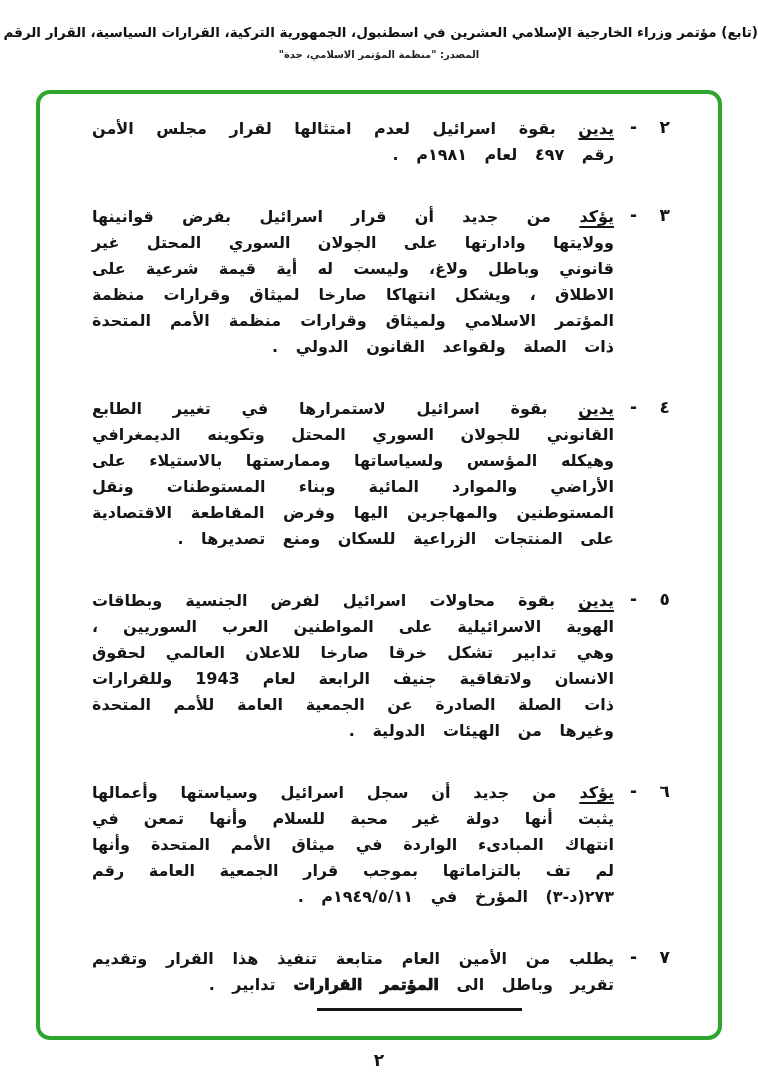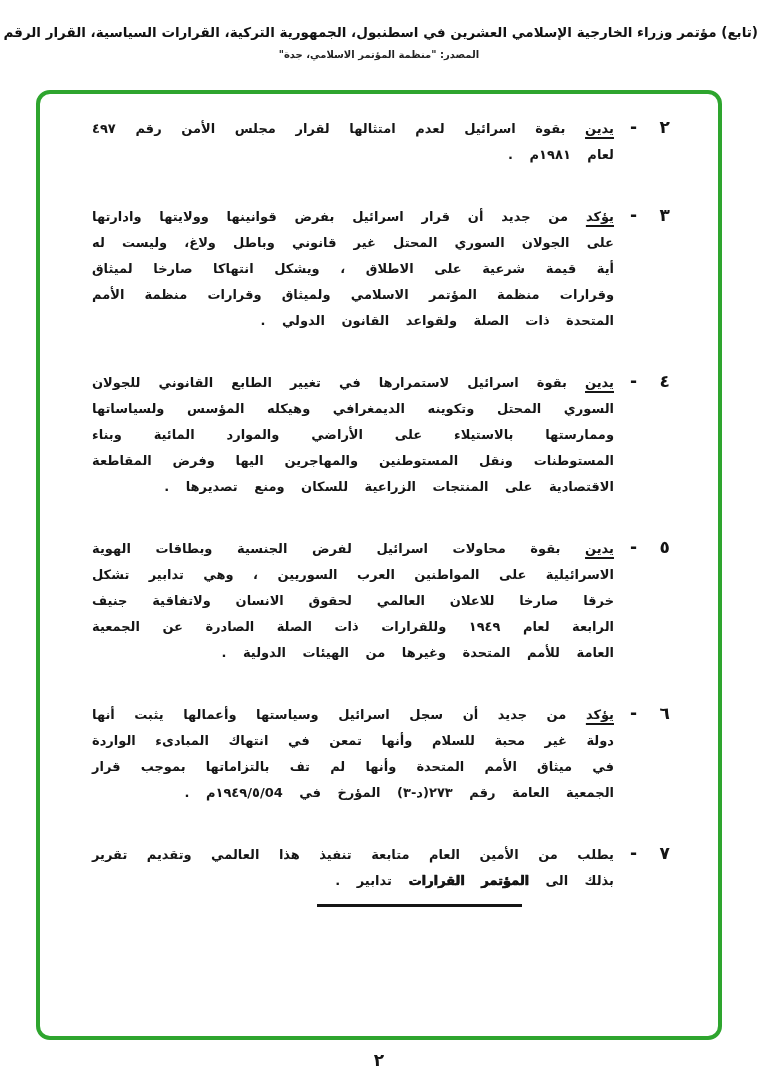--- a/index.html
+++ b/index.html
@@ -56,21 +56,21 @@
     display: flex;
     justify-content: space-between;
     font-size: 17px;
     font-weight: bold;
     margin-left: 16px;
     padding-top: 1px;
     color: #141414;
   }
   .item-text {
     flex: 1;
-    font-size: 13px;
+    font-size: 16px;
     font-weight: bold;
     line-height: 26px;
     text-align: justify;
     word-spacing: 12px;
     color: #161616;
   }
   .item-text .u {
     text-decoration: underline;
     text-underline-offset: 4px;
     text-decoration-thickness: 1.5px;
@@ -130,35 +130,35 @@
             <span>٤</span>
             <span>-</span>
           </div>
           <p class="item-text"><span class="u">يدين</span><span> بقوة اسرائيل لاستمرارها في تغيير الطابع القانوني للجولان السوري المحتل وتكوينه الديمغرافي وهيكله المؤسس ولسياساتها وممارستها بالاستيلاء على الأراضي والموارد المائية وبناء المستوطنات ونقل المستوطنين والمهاجرين اليها وفرض المقاطعة الاقتصادية على المنتجات الزراعية للسكان ومنع تصديرها .</span></p>
         </div>
         <div class="item">
           <div class="item-number">
             <span>٥</span>
             <span>-</span>
           </div>
-          <p class="item-text"><span class="u">يدين</span><span> بقوة محاولات اسرائيل لفرض الجنسية وبطاقات الهوية الاسرائيلية على المواطنين العرب السوريين ، وهي تدابير تشكل خرقا صارخا للاعلان العالمي لحقوق الانسان ولاتفاقية جنيف الرابعة لعام ١٩٤٩ وللقرارات ذات الصلة الصادرة عن الجمعية العامة للأمم المتحدة وغيرها من الهيئات الدولية .</span></p>
+          <p class="item-text"><span class="u">يدين</span><span> بقوة محاولات اسرائيل لفرض الجنسية وبطاقات الهوية الاسرائيلية على المواطنين العرب السوريين ، وهي تدابير تشكل خرقا صارخا للاعلان العالمي لحقوق الانسان ولاتفاقية جنيف الرابعة لعام 1943 وللقرارات ذات الصلة الصادرة عن الجمعية العامة للأمم المتحدة وغيرها من الهيئات الدولية .</span></p>
         </div>
         <div class="item">
           <div class="item-number">
             <span>٦</span>
             <span>-</span>
           </div>
-          <p class="item-text"><span class="u">يؤكد</span><span> من جديد أن سجل اسرائيل وسياستها وأعمالها يثبت أنها دولة غير محبة للسلام وأنها تمعن في انتهاك المبادىء الواردة في ميثاق الأمم المتحدة وأنها لم تف بالتزاماتها بموجب قرار الجمعية العامة رقم ٢٧٣(د-٣) المؤرخ في ١٩٤٩/٥/04م .</span></p>
+          <p class="item-text"><span class="u">يؤكد</span><span> من جديد أن سجل اسرائيل وسياستها وأعمالها يثبت أنها دولة غير محبة للسلام وأنها تمعن في انتهاك المبادىء الواردة في ميثاق الأمم المتحدة وأنها لم تف بالتزاماتها بموجب قرار الجمعية العامة رقم ٢٧٣(د-٣) المؤرخ في ١٩٤٩/٥/١١م .</span></p>
         </div>
         <div class="item">
           <div class="item-number">
             <span>٧</span>
             <span>-</span>
           </div>
-          <p class="item-text"><span>يطلب من الأمين العام متابعة تنفيذ هذا العالمي وتقديم تقرير بذلك الى </span><span class="b">المؤتمر القرارات</span><span> تدابير .</span></p>
+          <p class="item-text"><span>يطلب من الأمين العام متابعة تنفيذ هذا القرار وتقديم تقرير وباطل الى </span><span class="b">المؤتمر القرارات</span><span> تدابير .</span></p>
         </div>
       </div>
     <div class="end-rule"></div>
   </main>
 
   <footer class="page-footer">
     <span class="pgnum">٢</span>
   </footer>
 
 </div>

